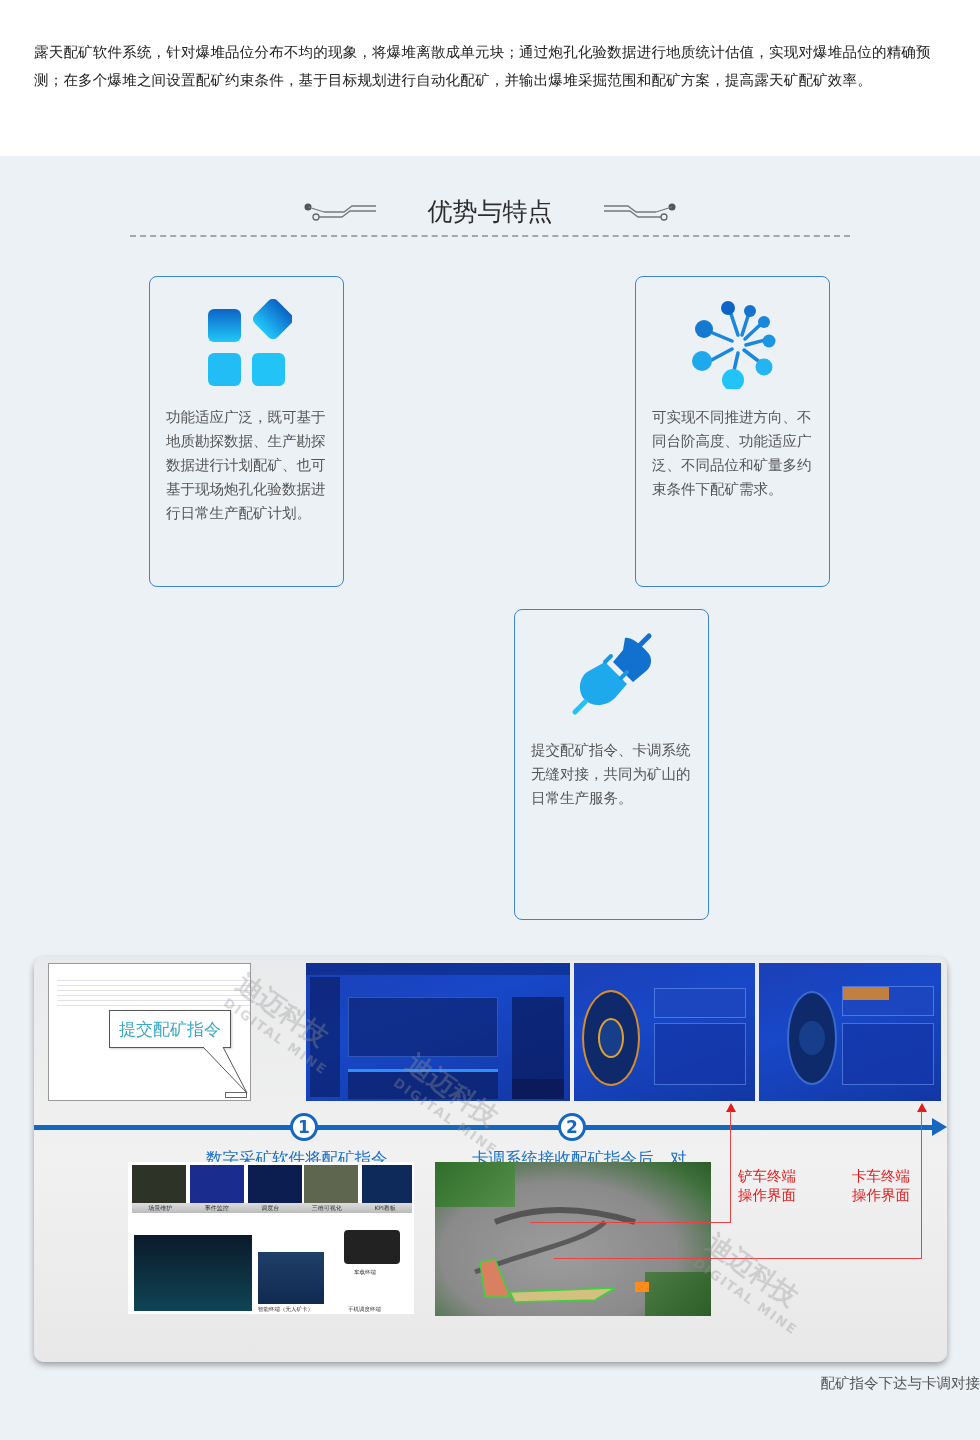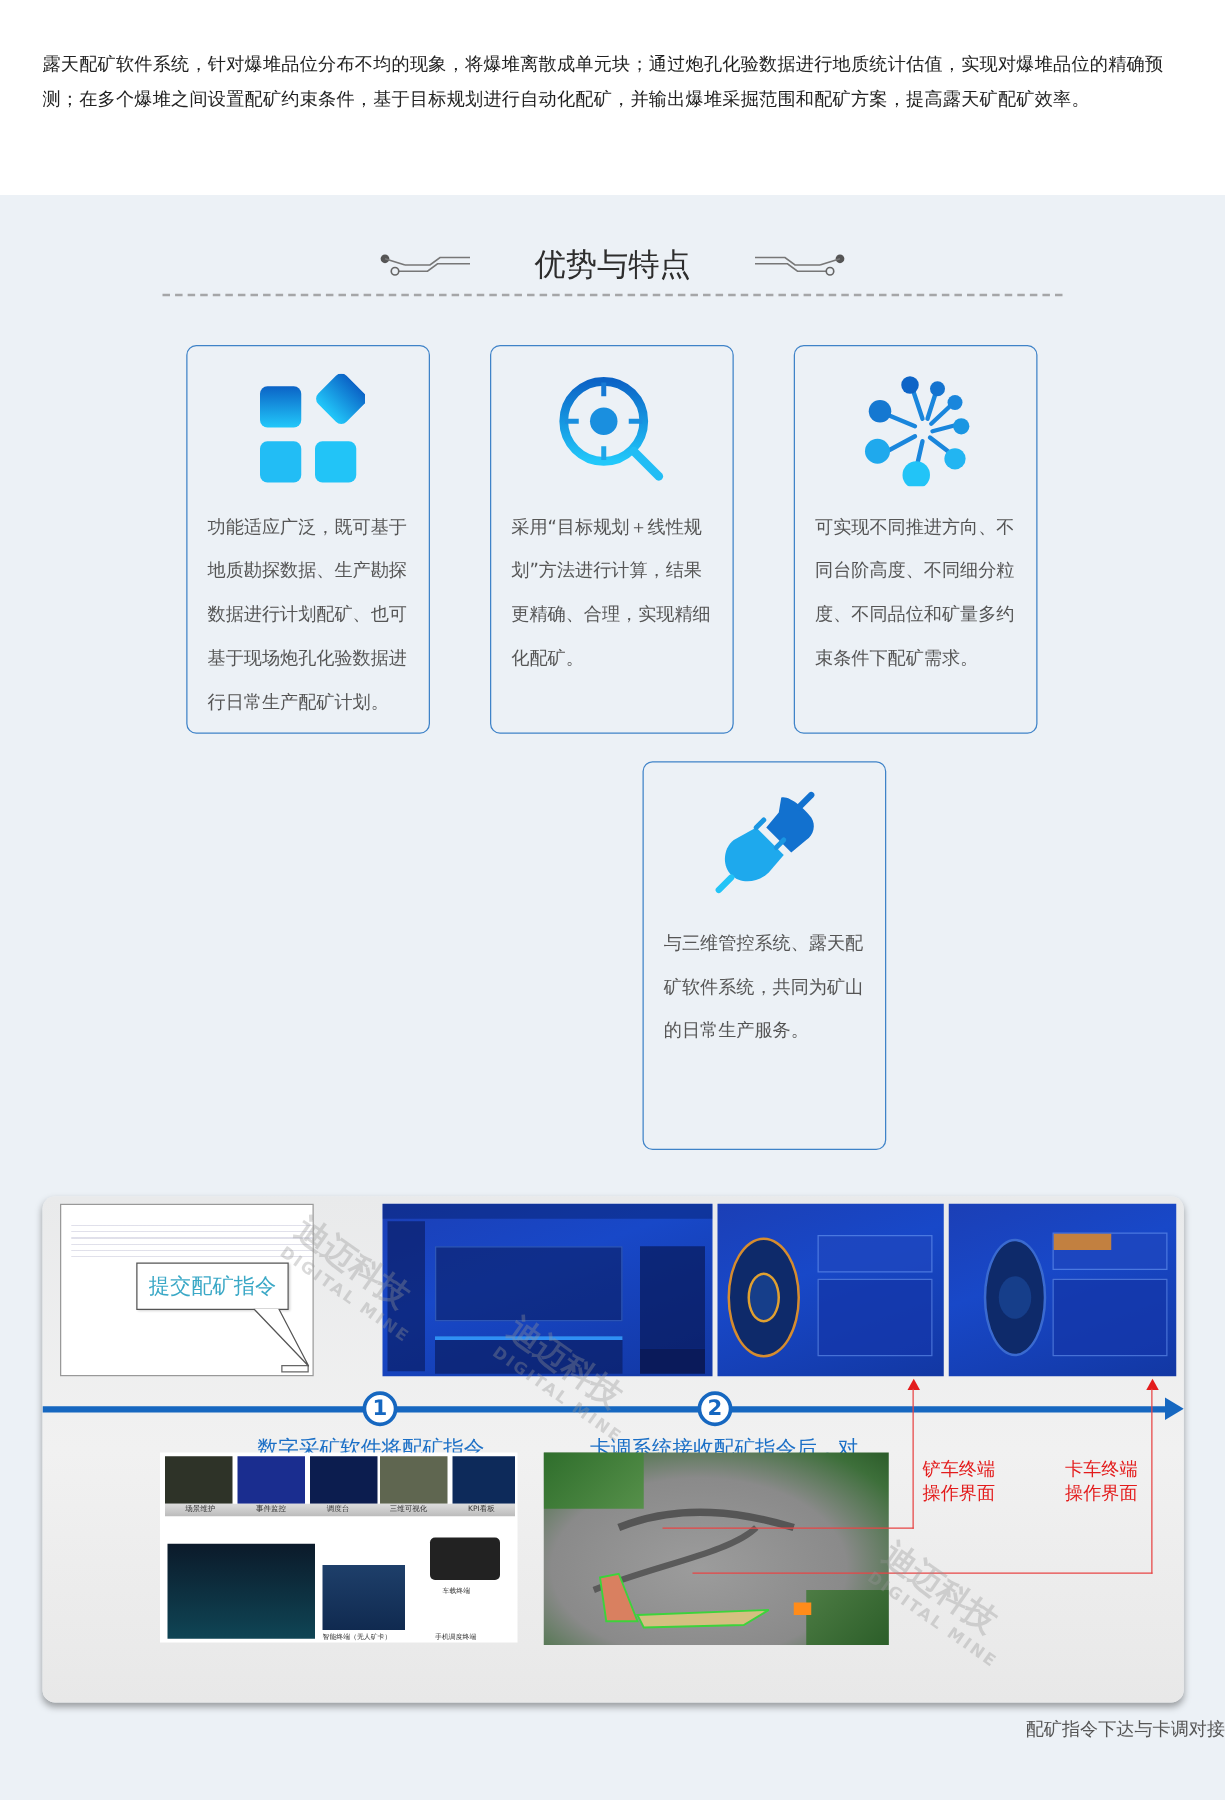--- a/index.html
+++ b/index.html
@@ -11,21 +11,21 @@
 
     .features { position: absolute; left: 0; top: 156px; width: 980px; height: 1284px; background: #ecf1f6; }
 
     .sec-title { position: absolute; left: 0; top: 36px; width: 980px; height: 40px; text-align: center; }
     .sec-title .t { font-size: 25px; color: #2d2d2d; line-height: 40px; display: inline-block; margin: 0 28px; vertical-align: middle; }
     .sec-title svg { vertical-align: middle; }
     .dashline { position: absolute; left: 130px; top: 79px; width: 720px; border-top: 2px dashed #8e8e8e; opacity: .75; }
 
     .card { position: absolute; width: 195px; height: 311px; border: 1px solid #3f83c8; border-radius: 8px; background: #ecf1f6; }
     .card .ico { position: absolute; left: 50%; top: 22px; width: 90px; height: 90px; margin-left: -45px; }
-    .card .txt { position: absolute; left: 16px; top: 128px; width: 164px; font-size: 14.5px; line-height: 35px; color: #555; }
+    .card .txt { position: absolute; left: 16px; top: 128px; width: 164px; font-size: 14.5px; line-height: 24px; color: #555; }
 
     .diagram { position: absolute; left: 34px; top: 801px; width: 913px; height: 405px; border-radius: 10px;
       background: linear-gradient(180deg,#e9eaeb 0%,#f1f1f1 50%,#e8e8e8 100%);
       box-shadow: 0 3px 6px rgba(0,0,0,.35); overflow: hidden; }
     .shot { position: absolute; overflow: hidden; }
     .shot.blue { background: linear-gradient(160deg,#1b3fb6 0%,#1848c8 40%,#1237a3 100%); }
     .timeline { position: absolute; left: 0; top: 168px; width: 905px; height: 5px; background: #1667c0; }
     .arrowhead { position: absolute; left: 898px; top: 161px; width: 0; height: 0; border-left: 15px solid #1667c0; border-top: 9px solid transparent; border-bottom: 9px solid transparent; }
     .step { position: absolute; width: 28px; height: 28px; border: 3px solid #1667c0; border-radius: 50%; background: #fff; color: #1667c0; font-size: 17px; text-align: center; line-height: 22px; font-weight: bold; }
     .step-text { position: absolute; font-size: 16.5px; line-height: 20px; color: #1b6fc6; }
@@ -80,32 +80,20 @@
   <div class="card" style="left:149px; top:120px;">
     <svg class="ico" viewBox="0 0 90 90">
       <rect x="6" y="10" width="33" height="33" rx="6" fill="url(#bg1)"></rect>
       <rect x="55" y="4" width="32" height="32" rx="6" fill="url(#bg1)" transform="rotate(45 71 20)"></rect>
       <rect x="6" y="54" width="33" height="33" rx="6" fill="#22bdf5"></rect>
       <rect x="50" y="54" width="33" height="33" rx="6" fill="#22c4f7"></rect>
     </svg>
     <div class="txt">功能适应广泛，既可基于地质勘探数据、生产勘探数据进行计划配矿、也可基于现场炮孔化验数据进行日常生产配矿计划。</div>
   </div>
 
-  <div class="card" style="left:392px; top:120px;">
-    <svg class="ico" viewBox="0 0 90 90">
-      <circle cx="38" cy="38" r="32" fill="none" stroke="url(#bg1)" stroke-width="7"></circle>
-      <circle cx="38" cy="38" r="11" fill="#1a8fdf"></circle>
-      <line x1="38" y1="7" x2="38" y2="18" stroke="#1679d4" stroke-width="4"></line>
-      <line x1="38" y1="58" x2="38" y2="69" stroke="#1ea5e8" stroke-width="4"></line>
-      <line x1="7" y1="38" x2="18" y2="38" stroke="#1a8fdf" stroke-width="4"></line>
-      <line x1="58" y1="38" x2="69" y2="38" stroke="#1a8fdf" stroke-width="4"></line>
-      <line x1="62" y1="62" x2="82" y2="82" stroke="#22bdf5" stroke-width="7" stroke-linecap="round"></line>
-    </svg>
-    <div class="txt">采用“目标规划＋线性规划”方法进行计算，结果更精确、合理，实现精细化配矿。</div>
-  </div>
 
   <div class="card" style="left:635px; top:120px;">
     <svg class="ico" viewBox="0 0 90 90">
       <g stroke="#1a86dc" stroke-width="3.5" stroke-linecap="round">
         <line x1="42" y1="12" x2="50" y2="36"></line>
         <line x1="61" y1="14" x2="54" y2="36"></line>
         <line x1="73" y1="25" x2="57" y2="40"></line>
         <line x1="77" y1="41" x2="58" y2="46"></line>
         <line x1="73" y1="64" x2="56" y2="51"></line>
         <line x1="45" y1="76" x2="50" y2="54"></line>
@@ -114,34 +102,34 @@
       </g>
       <circle cx="40" cy="9" r="7" fill="#0d64c7"></circle>
       <circle cx="62" cy="12" r="6" fill="#1473cf"></circle>
       <circle cx="76" cy="23" r="6" fill="#1a86dc"></circle>
       <circle cx="81" cy="42" r="6.5" fill="#1a96e2"></circle>
       <circle cx="76" cy="68" r="8.5" fill="#22b5f2"></circle>
       <circle cx="45" cy="81" r="11" fill="#22c4f7"></circle>
       <circle cx="14" cy="62" r="10" fill="#1fa9ed"></circle>
       <circle cx="16" cy="30" r="9" fill="#1578d1"></circle>
     </svg>
-    <div class="txt">可实现不同推进方向、不同台阶高度、不同细分粒度、不同品位和矿量多约束条件下配矿需求。</div>
+    <div class="txt">可实现不同推进方向、不同台阶高度、功能适应广泛、不同品位和矿量多约束条件下配矿需求。</div>
   </div>
 
 
   <div class="card" style="left:514px; top:453px;">
     <svg class="ico" viewBox="0 0 90 90">
       <path d="M58 6 C64 4 76 14 82 22 C86 28 84 36 78 40 L66 50 L46 30 L56 18 Z" fill="#1271cf"></path>
       <line x1="72" y1="14" x2="82" y2="4" stroke="#1271cf" stroke-width="5" stroke-linecap="round"></line>
       <path d="M38 30 L60 52 L48 66 C40 74 26 76 18 68 C10 60 12 46 20 40 Z" fill="#1ea9ed"></path>
       <line x1="38" y1="30" x2="44" y2="24" stroke="#1a96e2" stroke-width="4" stroke-linecap="round"></line>
       <line x1="54" y1="46" x2="60" y2="40" stroke="#1a96e2" stroke-width="4" stroke-linecap="round"></line>
       <line x1="18" y1="70" x2="8" y2="80" stroke="#22c4f7" stroke-width="5" stroke-linecap="round"></line>
     </svg>
-    <div class="txt">与三维管控系统、露天配矿软件系统，共同为矿山的日常生产服务。</div>
+    <div class="txt">提交配矿指令、卡调系统无缝对接，共同为矿山的日常生产服务。</div>
   </div>
 
   <div class="diagram">
 
     <div class="shot" style="left:14px; top:6px; width:203px; height:138px; background:#fff; border:1px solid #999;">
       <div style="position:absolute;left:4px;top:3px;width:240px;height:1px;"></div>
       <div style="position:absolute;left:8px;top:12px;width:232px;height:32px;background:repeating-linear-gradient(180deg,#fff 0,#fff 4px,#ccd 4px,#ccd 5px);opacity:.6;"></div>
       <div style="position:absolute;left:176px;top:128px;width:22px;height:6px;border:1px solid #666;"></div>
       <div style="position:absolute;left:208px;top:128px;width:14px;height:6px;border:1px solid #666;background:#eef;"></div>
       <div style="position:absolute;left:228px;top:128px;width:14px;height:6px;border:1px solid #666;"></div>

